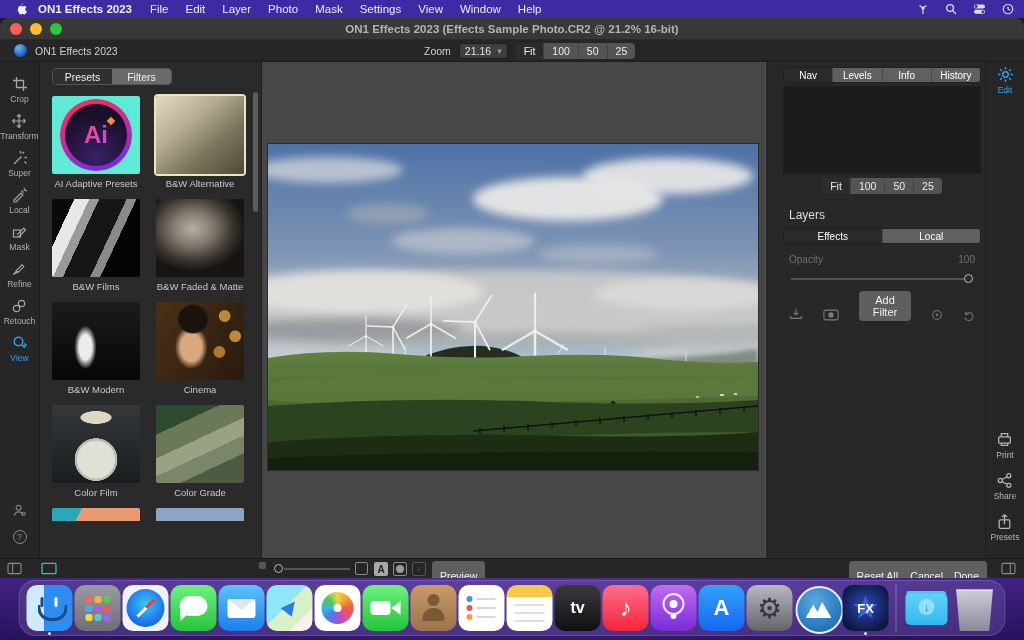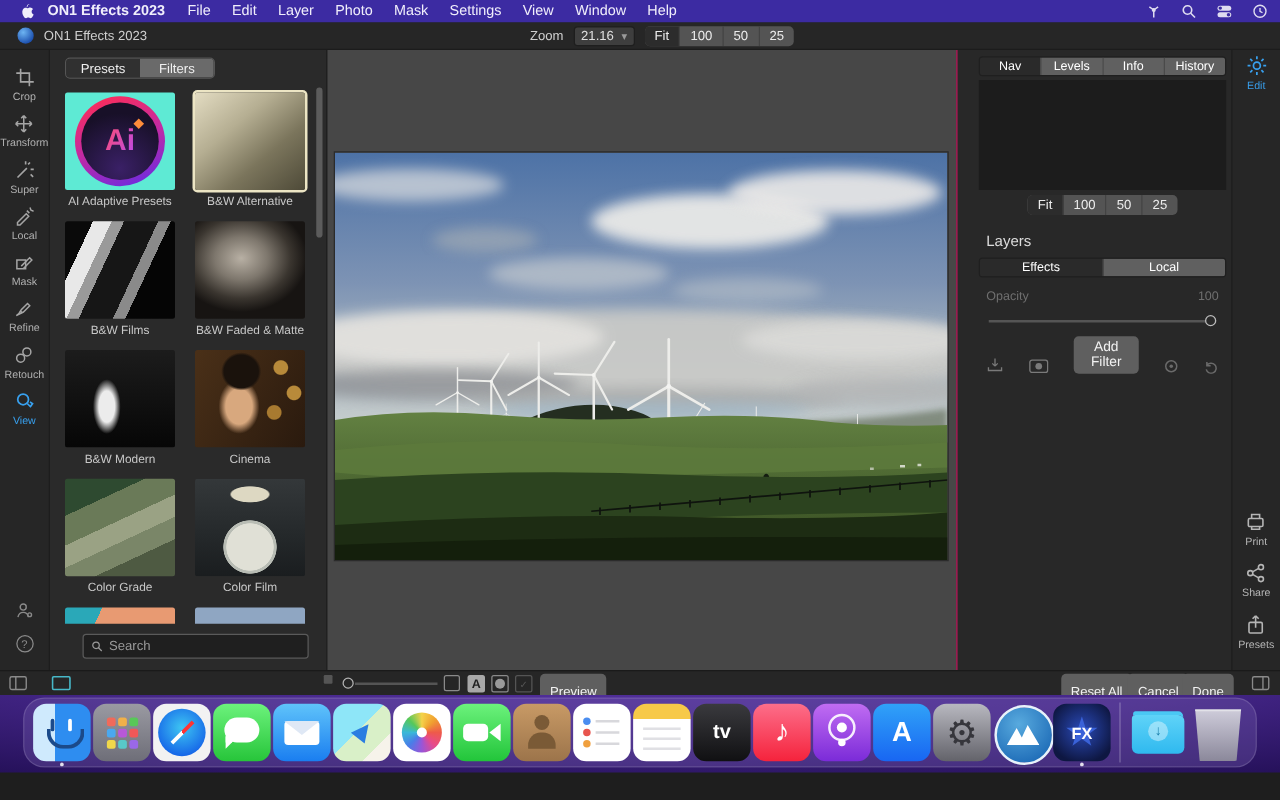--- a/index.html
+++ b/index.html
@@ -313,20 +313,28 @@
         </svg>
     </span>
     <span class="mb-ico">
       <svg width="12" height="12" viewBox="0 0 12 12" stroke="#e8e6f5" stroke-width="1.1" fill="none">
           <circle cx="6" cy="6" r="4.8"></circle>
           <path d="M6 3.4V6l2 1.2"></path>
         </svg>
     </span>
   </div>
 
+  <div class="titlebar">
+    <div class="lights">
+      <span class="light l-red"></span>
+      <span class="light l-yellow"></span>
+      <span class="light l-green"></span>
+    </div>
+    <div class="win-title">ON1 Effects 2023 (Effects Sample Photo.CR2 @ 21.2% 16-bit)</div>
+  </div>
 
   <div class="appheader">
     <div class="app-tab">
       <span class="on1-dot"></span>
       <span class="app-tab-label">ON1 Effects 2023</span>
     </div>
     <div class="zoomctl">
       <span class="zoom-lbl">Zoom</span>
       <span class="zoom-select">
         <span>21.16</span>
@@ -440,45 +448,36 @@
           </div>
           <div class="pcell">
             <div class="pthumb t-bwmodern"></div>
             <div class="plabel">B&amp;W Modern</div>
           </div>
           <div class="pcell">
             <div class="pthumb t-cinema"></div>
             <div class="plabel">Cinema</div>
           </div>
           <div class="pcell">
+            <div class="pthumb t-colorfilm"></div>
+            <div class="plabel">Color Film</div>
+          </div>
+          <div class="pcell">
             <div class="pthumb t-colorgrade"></div>
             <div class="plabel">Color Grade</div>
           </div>
           <div class="pcell">
-            <div class="pthumb t-colorfilm"></div>
-            <div class="plabel">Color Film</div>
-          </div>
-          <div class="pcell">
             <div class="pthumb t-pop"></div>
           </div>
           <div class="pcell">
             <div class="pthumb t-land"></div>
           </div>
         </div>
       </div>
       <div class="lp-scrollbar"></div>
-      <div class="searchrow">
-        <div class="searchbox">
-          <svg width="10" height="10" viewBox="0 0 12 12" stroke="#9a9a9a" stroke-width="1.3" fill="none">
-              <circle cx="5" cy="5" r="3.4"></circle>
-              <path d="M7.6 7.6L11 11"></path>
-            </svg>
-          <input placeholder="Search" style="">
-        </div>
-      </div>
     </div>
 
     <div class="canvas">
       <svg class="photo" viewBox="0 0 490 326" width="490" height="326">
         <defs>
           <linearGradient id="sky" x1="0" y1="0" x2="0" y2="1">
             <stop offset="0" stop-color="#4d72a6"></stop>
               <stop offset="0.45" stop-color="#7d93b4"></stop>
             <stop offset="0.72" stop-color="#a9b6bf"></stop>
               <stop offset="1" stop-color="#cfd4d2"></stop>

